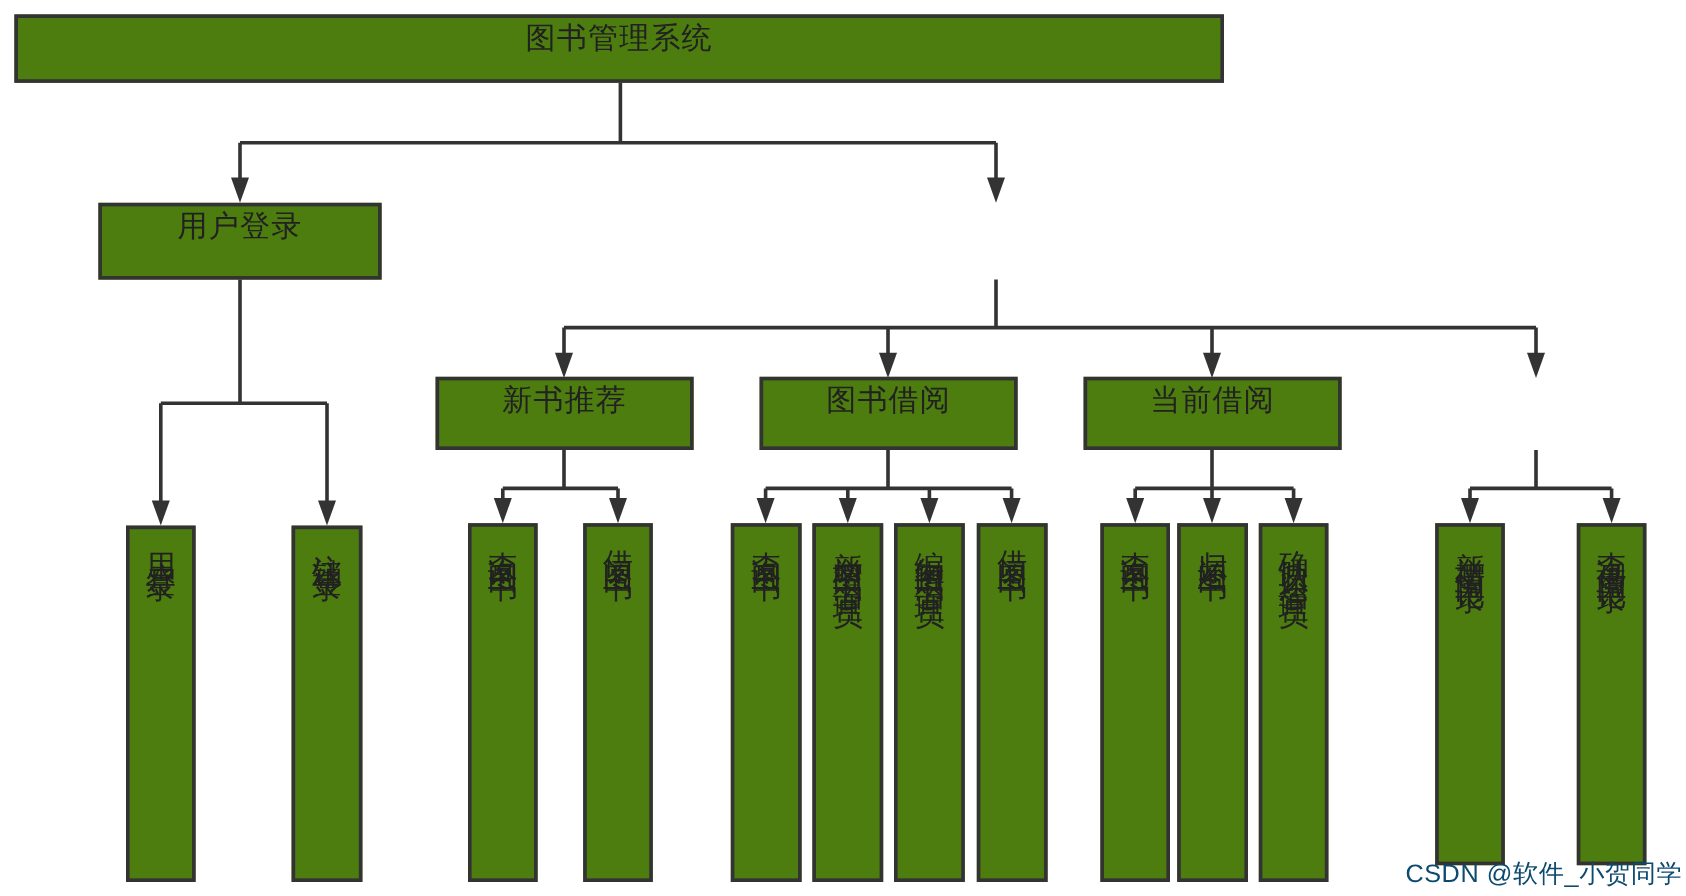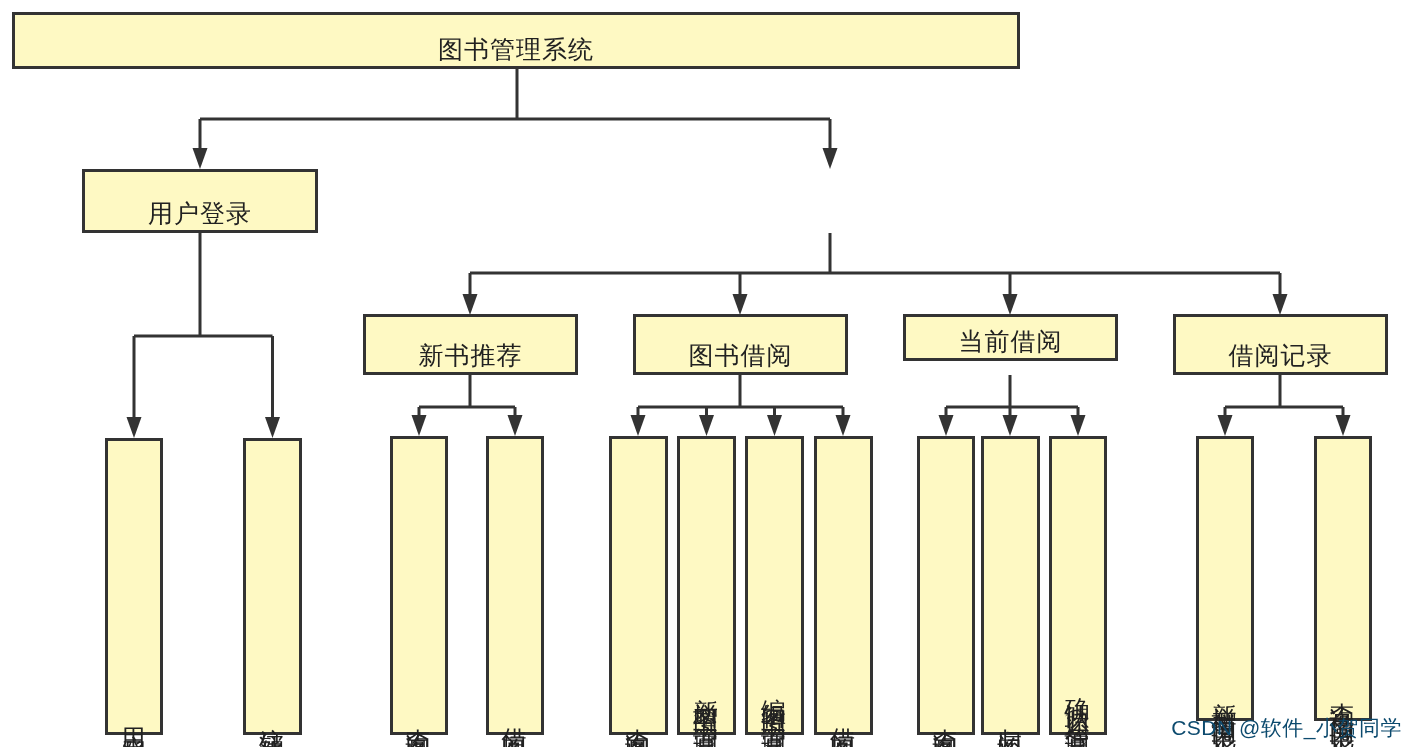--- a/index.html
+++ b/index.html
@@ -8,24 +8,24 @@
     width: 1405px;
     height: 747px;
     background: #ffffff;
     font-family: "Liberation Sans", "DejaVu Sans", sans-serif;
     overflow: hidden;
   }
   #wires { position: absolute; left: 0; top: 0; z-index: 1; }
   .box {
     position: absolute;
     box-sizing: border-box;
-    background: #fef9c3;
+    background: #4d7c0f;
     border: 3px solid #333333;
     display: flex;
-    align-items: flex-end;
+    align-items: flex-start;
     justify-content: center;
     color: #212121;
     z-index: 2;
   }
   .box.h { font-size: 25px; letter-spacing: 1px; }
   .box.v span {
     writing-mode: vertical-rl;
     text-orientation: mixed;
     font-size: 25px;
     letter-spacing: 6px;
@@ -90,25 +90,22 @@
   <div class="box h" style="left:82px; top:169px; width:236px; height:64px;">
     <span>用户登录</span>
   </div>
 
   <div class="box h" style="left:633px; top:314px; width:215px; height:61px;">
     <span>图书借阅</span>
   </div>
   <div class="box h" style="left:363px; top:314px; width:215px; height:61px;">
     <span>新书推荐</span>
   </div>
-  <div class="box h" style="left:903px; top:314px; width:215px; height:47px;">
+  <div class="box h" style="left:903px; top:314px; width:215px; height:61px;">
     <span>当前借阅</span>
-  </div>
-  <div class="box h" style="left:1173px; top:314px; width:215px; height:61px;">
-    <span>借阅记录</span>
   </div>
 
   <div class="box v" style="left:105px; top:438px; width:58px; height:297px;">
     <span>用户登录</span>
   </div>
   <div class="box v" style="left:243px; top:438px; width:59px; height:297px;">
     <span>注销登录</span>
   </div>
 
   <div class="box v" style="left:390px; top:436px; width:58px; height:299px;">

